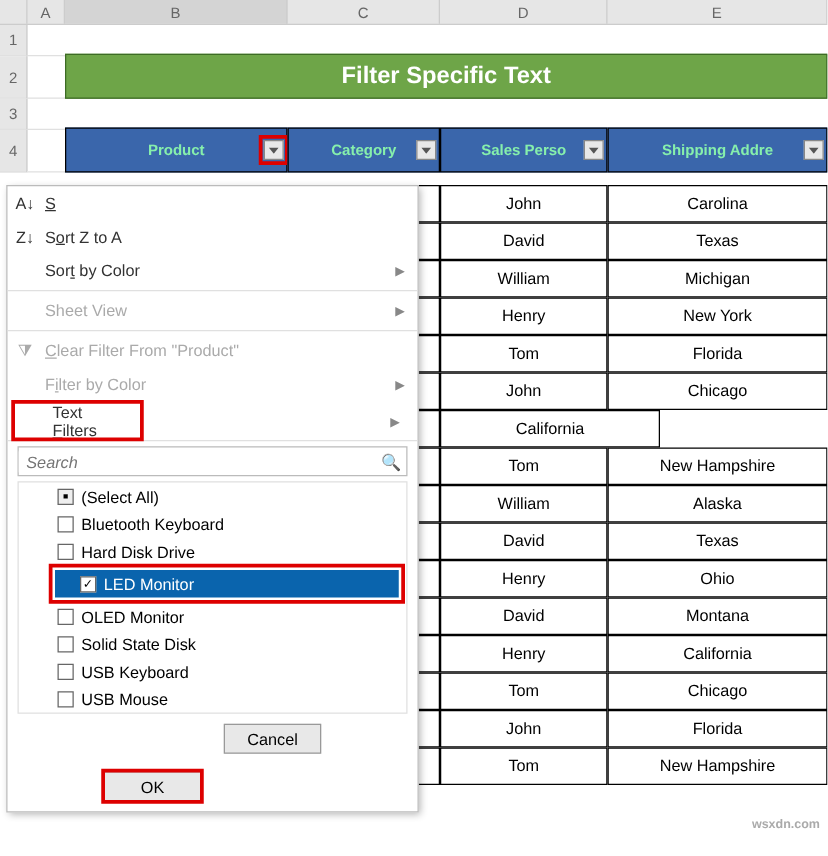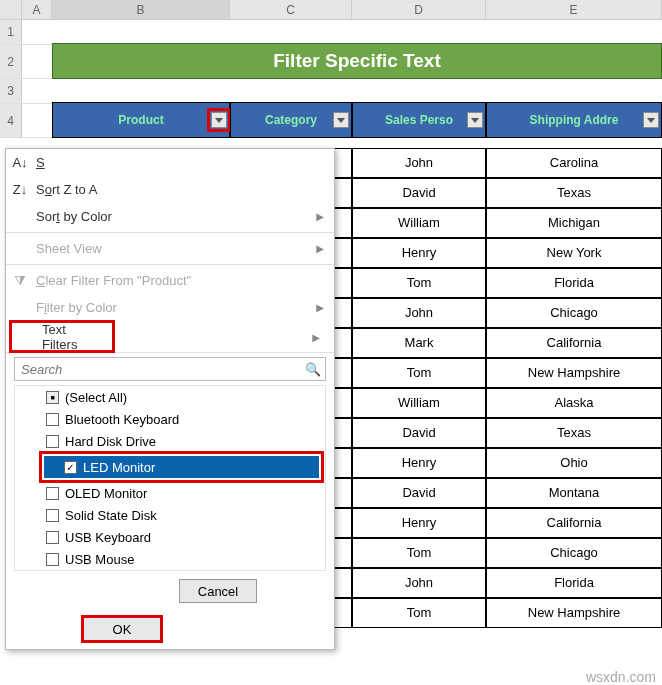--- a/index.html
+++ b/index.html
@@ -134,21 +134,21 @@
 .dd-buttons { display: flex; justify-content: center; gap: 18px; margin-top: 8px; }
 .dd-buttons button {
   width: 78px; height: 24px;
   border: 1px solid #999;
   background: #e8e8e8;
   font-size: 13px;
   cursor: pointer;
 }
 .hl-red { outline: 3px solid #d00; outline-offset: -1px; margin-top: 38px; }
 .hl-red-pad { outline: 3px solid #d00; }
-.watermark { position: absolute; right: 6px; bottom: 0; font-size: 14px; color: #aaa; }
+.watermark { position: absolute; right: 6px; bottom: 20px; font-size: 10px; color: #aaa; font-weight: bold; }
 .under { text-decoration: underline; text-decoration-color: inherit; }
 </style>
 </head>
 <body>
 
 <div class="col-headers">
   <div class="col-hdr-corner"></div>
   <div class="col-hdr col-A">A</div>
   <div class="col-hdr col-B active">B</div>
   <div class="col-hdr col-C">C</div>
@@ -259,21 +259,20 @@
       <div class="dcell" style="width:30px;border:1px solid #e0e0e0"></div>
     <div class="dcell w-B"></div>
     <div class="dcell w-C"></div>
     <div class="dcell w-D">John</div>
     <div class="dcell w-E">Chicago</div>
     </div>
     <div class="data-row">
       <div class="dcell" style="width:30px;border:1px solid #e0e0e0"></div>
     <div class="dcell w-B"></div>
     <div class="dcell w-C"></div>
-    <div class="dcell w-D">Mark</div>
     <div class="dcell w-E">California</div>
     </div>
     <div class="data-row">
       <div class="dcell" style="width:30px;border:1px solid #e0e0e0"></div>
     <div class="dcell w-B"></div>
     <div class="dcell w-C"></div>
     <div class="dcell w-D">Tom</div>
     <div class="dcell w-E">New Hampshire</div>
     </div>
     <div class="data-row">

